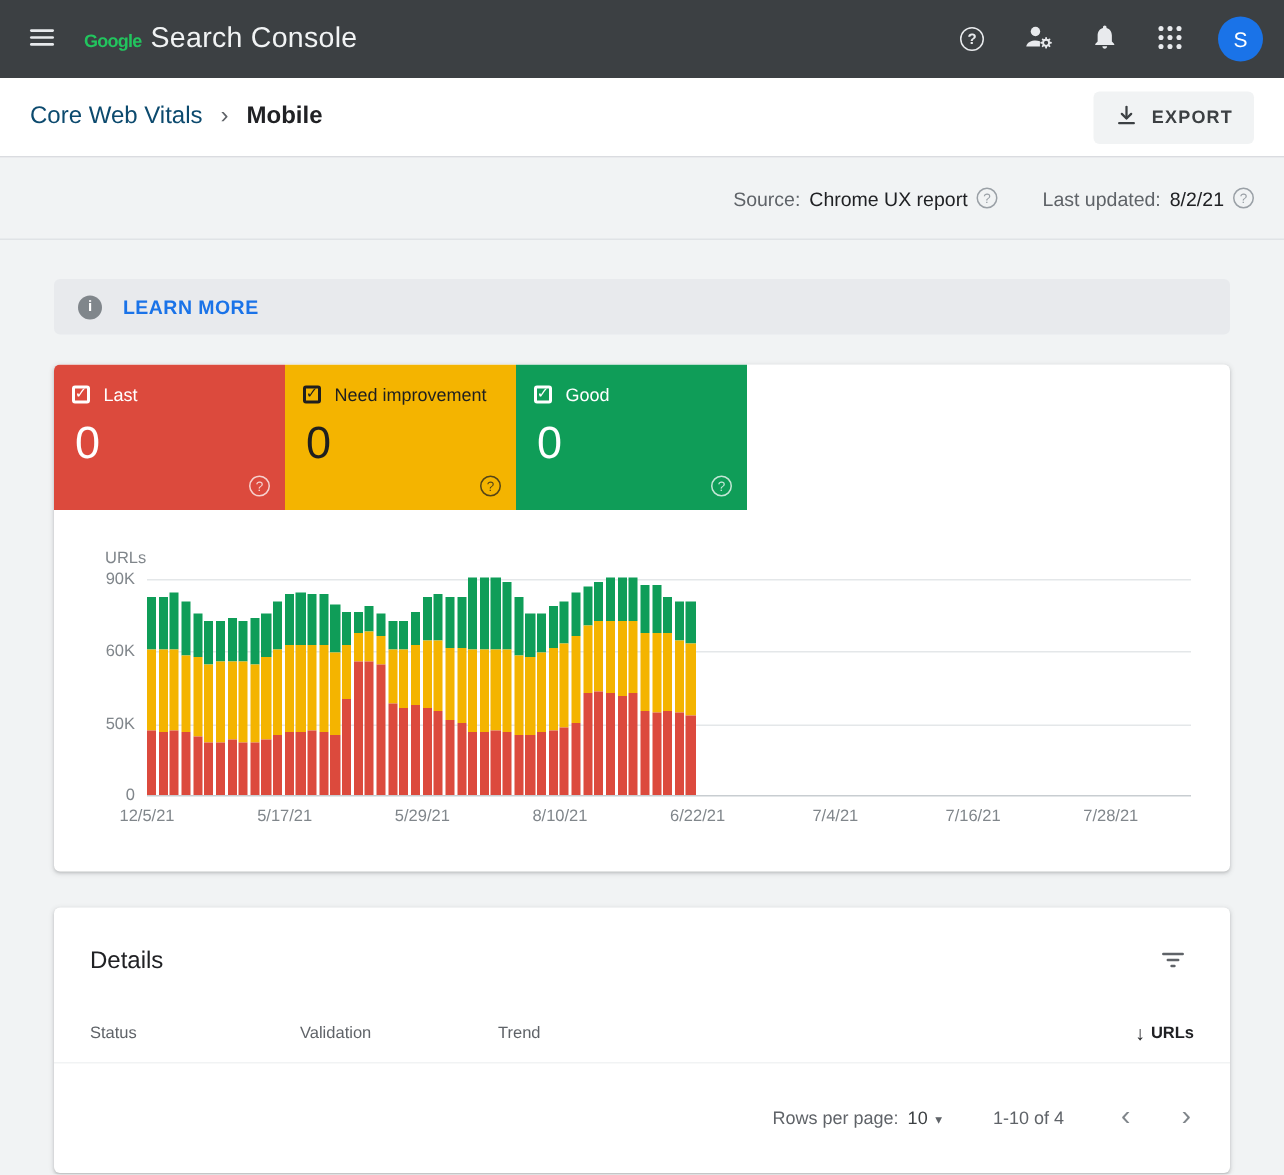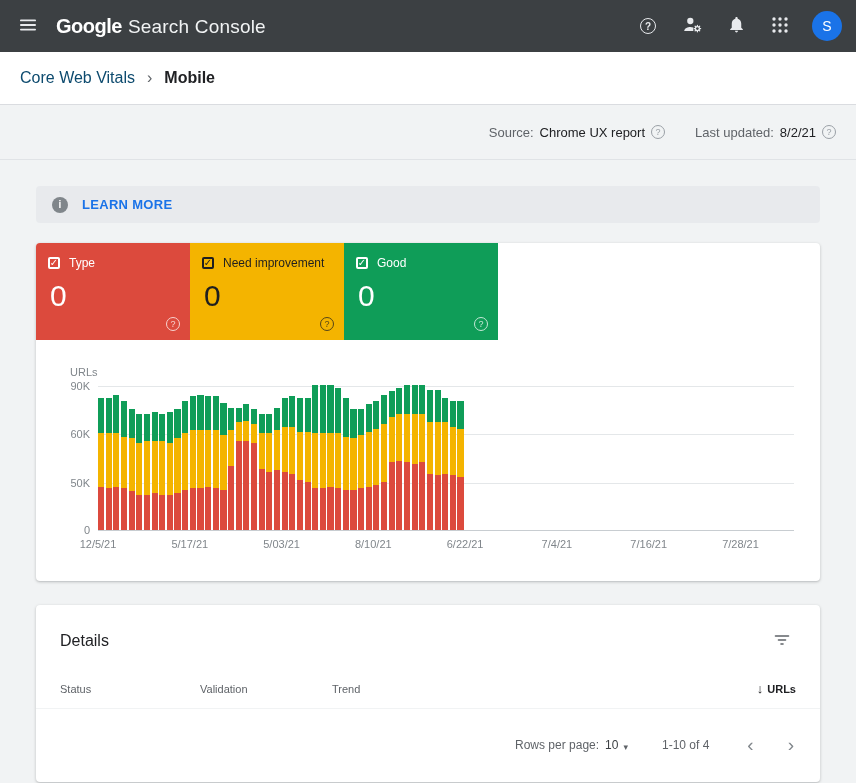--- a/index.html
+++ b/index.html
@@ -11,21 +11,21 @@
   button { font-family: inherit; background:none; border:none; cursor:pointer; }
 
   
   .topbar {
     height:52px; background:#3c4043; display:flex; align-items:center;
     justify-content:space-between; padding:0 14px 0 8px;
   }
   .topbar-left { display:flex; align-items:center; }
   .icon-btn { width:40px; height:40px; display:flex; align-items:center; justify-content:center; border-radius:50%; }
   .logo { display:flex; align-items:baseline; gap:6px; margin-left:8px; cursor:pointer; }
-  .logo .brand { color:#ffffff; font-size:20px; font-weight:700; letter-spacing:-0.5px; }
+  .logo .brand { color:#22c55e; font-size:12px; font-weight:700; letter-spacing:-0.5px; }
   .logo .product { color:#f1f3f4; font-size:19px; font-weight:400; letter-spacing:0.2px; }
   .topbar-right { display:flex; align-items:center; gap:4px; }
   .ring-icon {
     width:16px; height:16px; border:1.5px solid #e8eaed; border-radius:50%;
     color:#e8eaed; font-size:10px; font-weight:700; display:flex; align-items:center; justify-content:center;
   }
   .avatar {
     width:30px; height:30px; border-radius:50%; background:#1a73e8; color:#fff;
     font-size:14px; display:flex; align-items:center; justify-content:center; margin-left:8px;
   }
@@ -199,20 +199,30 @@
     <div class="avatar">S</div>
   </div>
 </header>
 
 <div class="crumb-bar">
   <nav class="crumbs">
     <span class="crumb-link">Core Web Vitals</span>
     <span class="crumb-sep">›</span>
     <span class="crumb-current">Mobile</span>
   </nav>
+  <button class="export-btn">
+    <span>
+      <svg width="16" height="16" viewBox="0 0 18 18" fill="none" stroke="#3c4043" stroke-width="1.7" stroke-linecap="round" stroke-linejoin="round">
+        <path d="M9 2.5v8.5"></path>
+          <path d="M5.5 7.8L9 11.3l3.5-3.5"></path>
+          <path d="M3.5 14.8h11"></path>
+      </svg>
+    </span>
+    <span>EXPORT</span>
+  </button>
 </div>
 
 <div class="source-bar">
   <div class="source-item">
     <span>Source:</span>
     <span class="val">Chrome UX report</span>
     <span class="q-icon">?</span>
   </div>
   <div class="source-item">
     <span>Last updated:</span>
@@ -226,21 +236,21 @@
   <div class="banner">
     <span class="info-icon">i</span>
     <span class="banner-action">LEARN MORE</span>
   </div>
 
   <section class="card chart-card">
     <div class="tiles">
       <div class="tile tile-poor">
         <div class="tile-head">
           <span class="checkbox">✓</span>
-          <span>Type</span>
+          <span>Last</span>
         </div>
         <div class="tile-value">0</div>
         <span class="tile-help">?</span>
       </div>
       <div class="tile tile-ni">
         <div class="tile-head">
           <span class="checkbox">✓</span>
           <span>Need improvement</span>
         </div>
         <div class="tile-value">0</div>
@@ -502,21 +512,21 @@
             <div class="bar-seg" style="height: 48.3px; background: rgb(244, 180, 0);"></div>
             <div class="bar-seg" style="height: 25.8px; background: rgb(15, 157, 88);"></div>
           </div>
           <div class="bar-col" style="left: 359.47px; width: 6.15px;">
             <div class="bar-seg" style="height: 53.2px; background: rgb(220, 74, 61);"></div>
             <div class="bar-seg" style="height: 48.3px; background: rgb(244, 180, 0);"></div>
             <div class="bar-seg" style="height: 27.4px; background: rgb(15, 157, 88);"></div>
           </div>
           <div class="xtick" style="left: 0px;">12/5/21</div>
           <div class="xtick" style="left: 91.8px;">5/17/21</div>
-          <div class="xtick" style="left: 183.6px;">5/03/21</div>
+          <div class="xtick" style="left: 183.6px;">5/29/21</div>
           <div class="xtick" style="left: 275.3px;">8/10/21</div>
           <div class="xtick" style="left: 367.1px;">6/22/21</div>
           <div class="xtick" style="left: 458.9px;">7/4/21</div>
           <div class="xtick" style="left: 550.7px;">7/16/21</div>
           <div class="xtick" style="left: 642.5px;">7/28/21</div>
         </div>
     </div>
   </section>
 
   <section class="card details-card">

